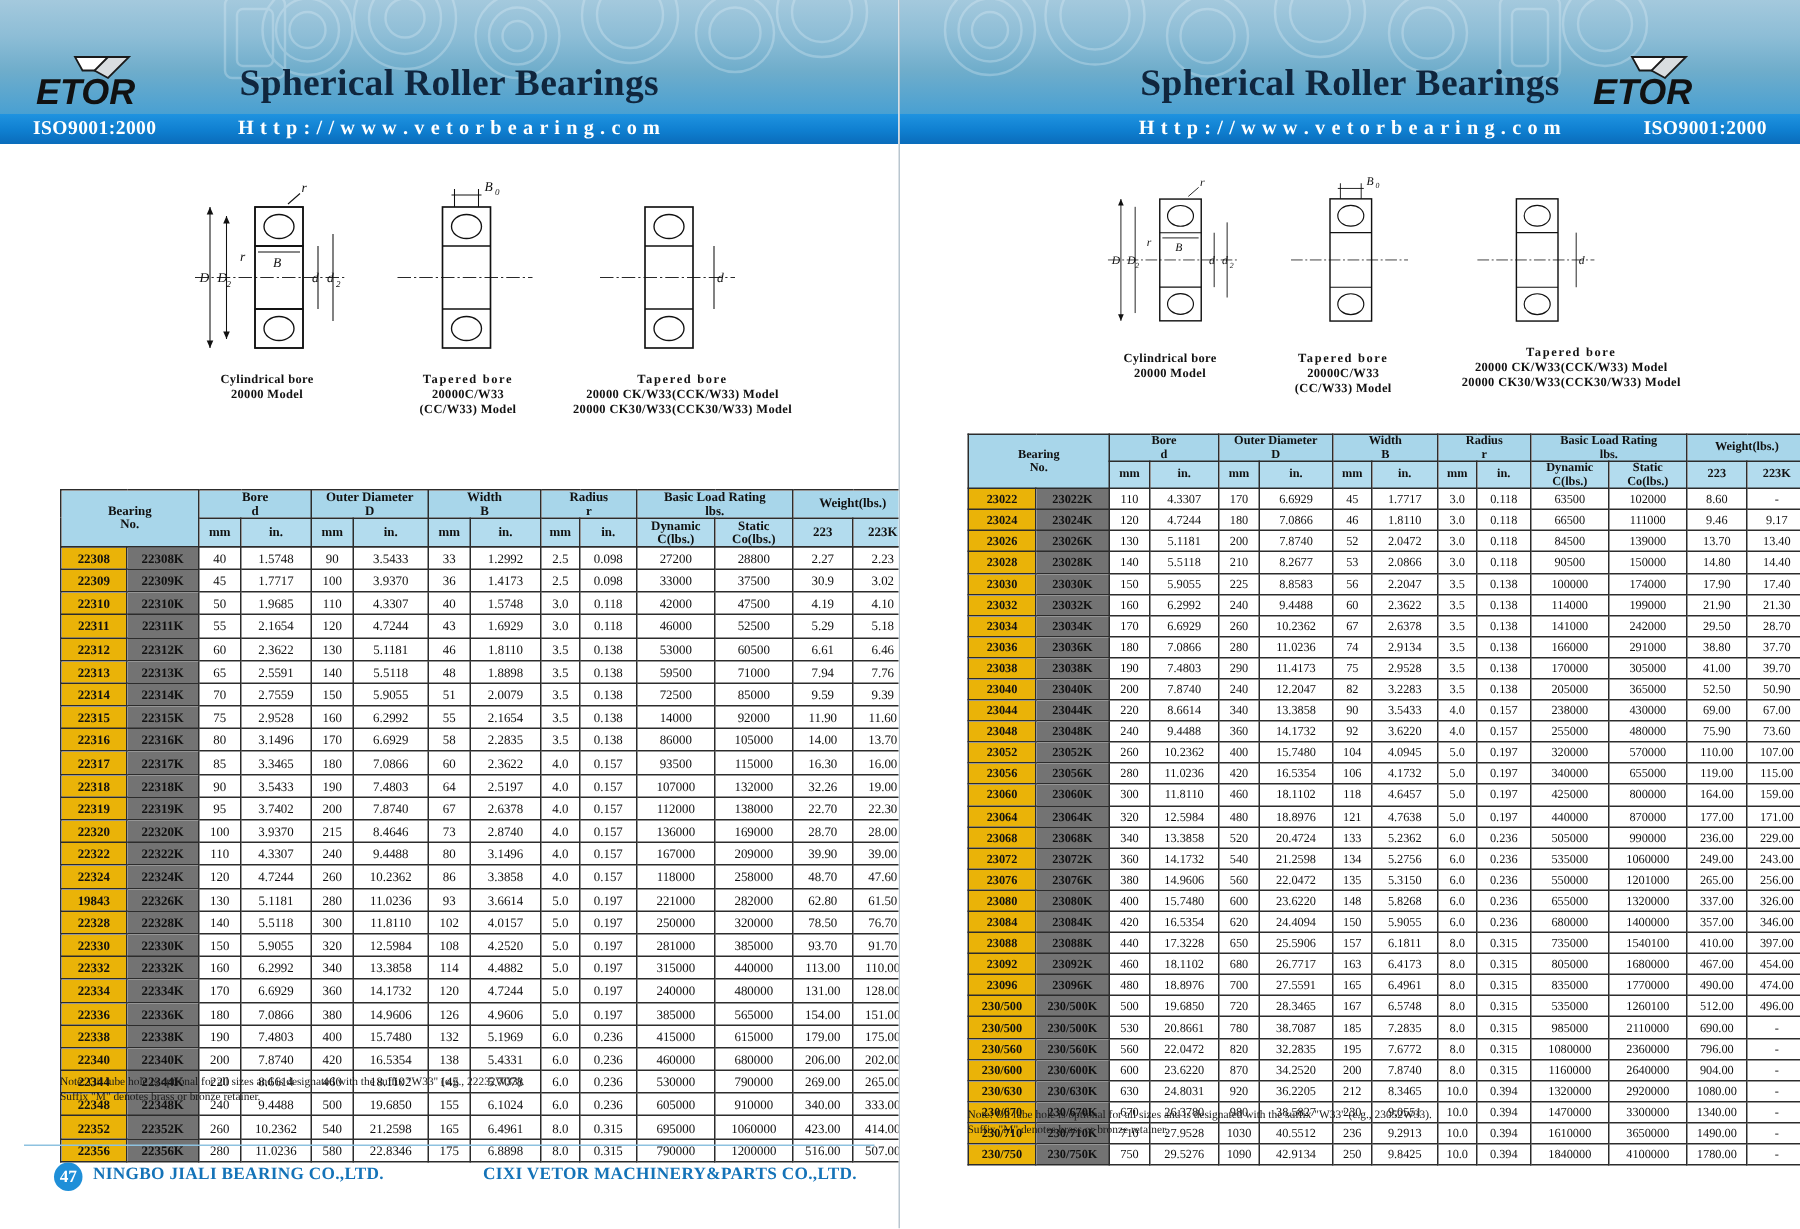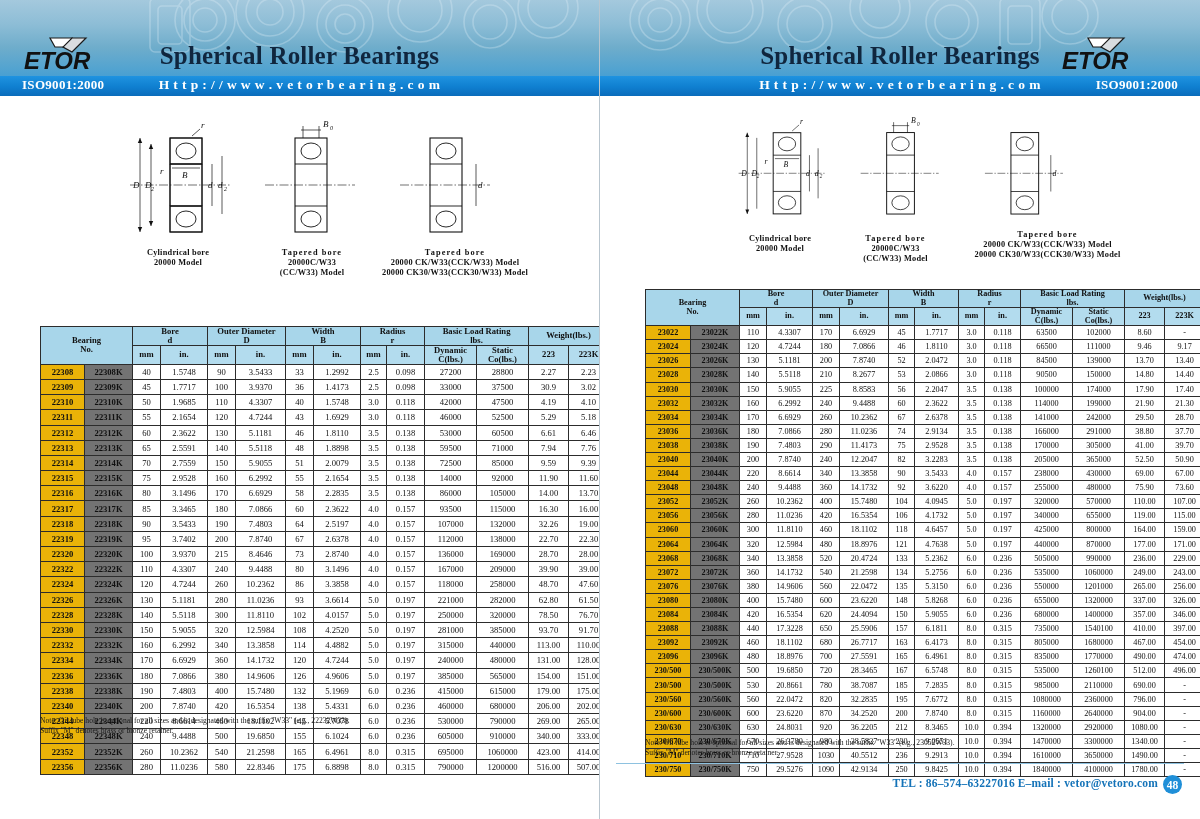--- a/index.html
+++ b/index.html
@@ -555,21 +555,21 @@
               <td>86</td>
               <td>3.3858</td>
               <td>4.0</td>
               <td>0.157</td>
               <td>118000</td>
               <td>258000</td>
               <td>48.70</td>
               <td>47.60</td>
             </tr>
             <tr>
-              <td class="bn">22326</td>
+              <td class="bn">19843</td>
               <td class="bn2">22326K</td>
               <td>130</td>
               <td>5.1181</td>
               <td>280</td>
               <td>11.0236</td>
               <td>93</td>
               <td>3.6614</td>
               <td>5.0</td>
               <td>0.197</td>
               <td>221000</td>
@@ -755,20 +755,26 @@
             </tr>
           </tbody>
       </table>
     </div>
 
     <div class="note" style="left:40px; top:716px; width:520px;">
       <div>Note: Oil lube hole is optional for all sizes and is designated with the suffix "W33" (e.g., 22232W33).</div>
       <div>Suffix "M" denotes brass or bronze retainer.</div>
     </div>
 
+    <div class="footer">
+      <div class="foot-rule"></div>
+      <div class="pagenum" style="left:36px;">47</div>
+      <div class="foot-txt" style="left:62px;">NINGBO JIALI BEARING CO.,LTD.</div>
+      <div class="foot-txt" style="left:322px;">CIXI VETOR MACHINERY&amp;PARTS CO.,LTD.</div>
+    </div>
   </div>
 
   <div class="page page-right">
 
     <div class="masthead">
       <div class="mh-gradient"></div>
       <svg class="mh-bearingart" viewBox="0 0 600 84" preserveAspectRatio="none">
         <g stroke="#e8f3fa" fill="none" stroke-width="1.6" opacity="0.75">
           <circle cx="60" cy="26" r="30"></circle>
             <circle cx="60" cy="26" r="21"></circle>
@@ -1464,20 +1470,14 @@
             </tr>
           </tbody>
       </table>
     </div>
 
     <div class="note" style="left:45px; top:738px; width:520px;">
       <div>Note: Oil lube hole is optional for all sizes and is designated with the suffix "W33" (e.g., 23052W33).</div>
       <div>Suffix "M" denotes brass or bronze retainer.</div>
     </div>
 
-    <div class="footer">
-      <div class="foot-rule"></div>
-      <div class="foot-txt" style="right:185px;">TEL : 86–574–63227016</div>
-      <div class="foot-txt" style="right:42px;">E–mail : vetor@vetoro.com</div>
-      <div class="pagenum" style="right:18px;">48</div>
-    </div>
   </div>
 </div>
 
 </body></html>

